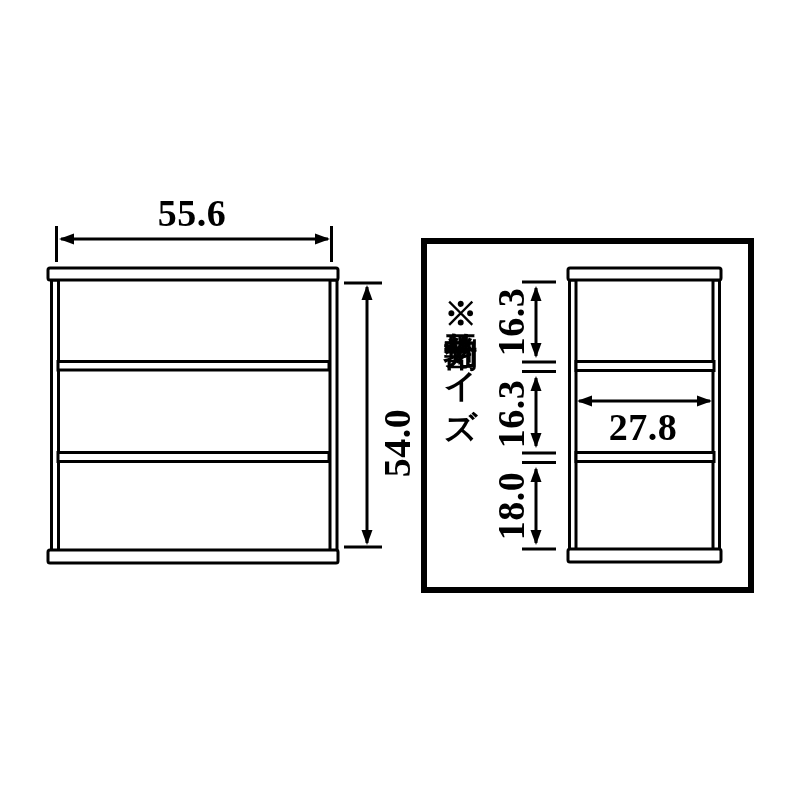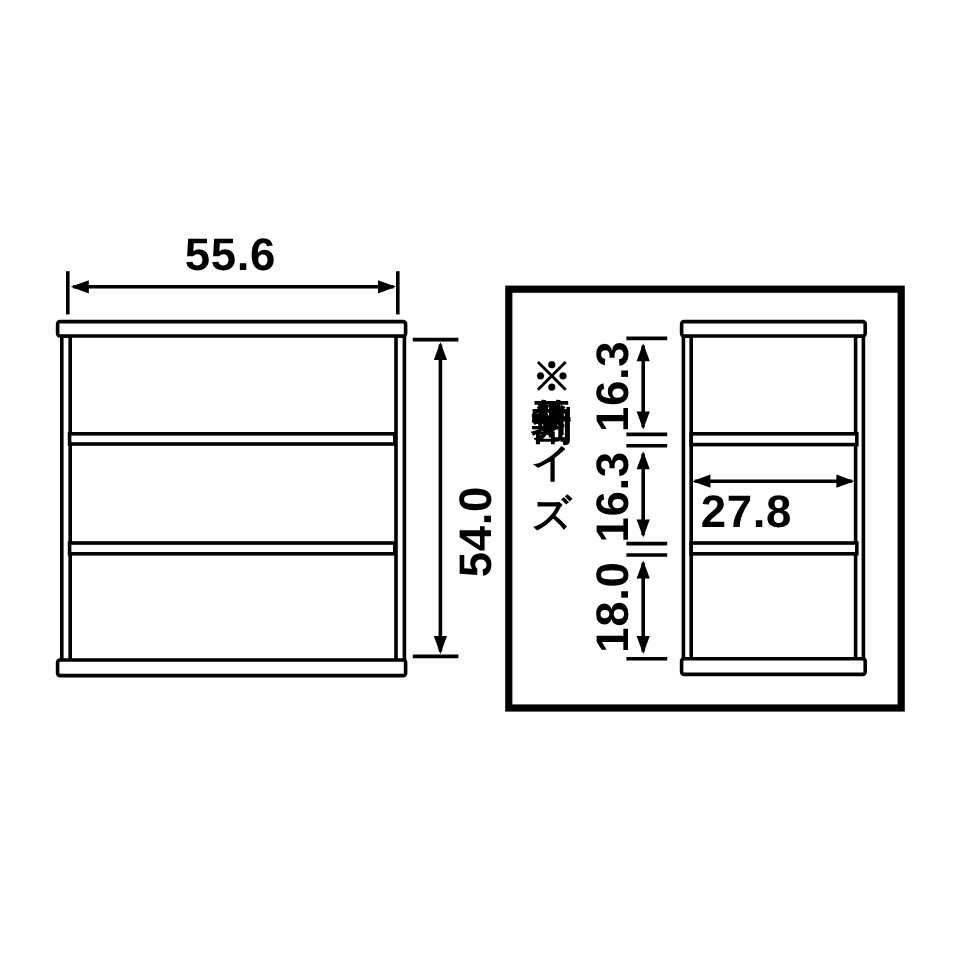--- a/index.html
+++ b/index.html
@@ -6,21 +6,21 @@
     margin: 0;
     padding: 0;
     background: #ffffff;
   }
   .canvas {
     position: relative;
     width: 800px;
     height: 608px;
     background: #ffffff;
     overflow: hidden;
-    font-family: Liberation Sans, sans-serif;
+    font-family: Liberation Serif, serif;
   }
   .draw {
     position: absolute;
     left: 0;
     top: 0;
     width: 800px;
     height: 800px;
   }
   .num {
     position: absolute;
@@ -130,15 +130,15 @@
   <div class="num vert" style="left:397px; top:443px;">54.0</div>
 
   <div class="note-vert">※平均分割サイズ</div>
 
   <div class="num vert" style="left:511px; top:322px;">16.3</div>
 
   <div class="num vert" style="left:511px; top:414px;">16.3</div>
 
   <div class="num vert" style="left:511px; top:506px;">18.0</div>
 
-  <div class="num" style="left:622px; top:427px;">27.8</div>
+  <div class="num" style="left:643px; top:427px;">27.8</div>
 
 </div>
 
 </body></html>

